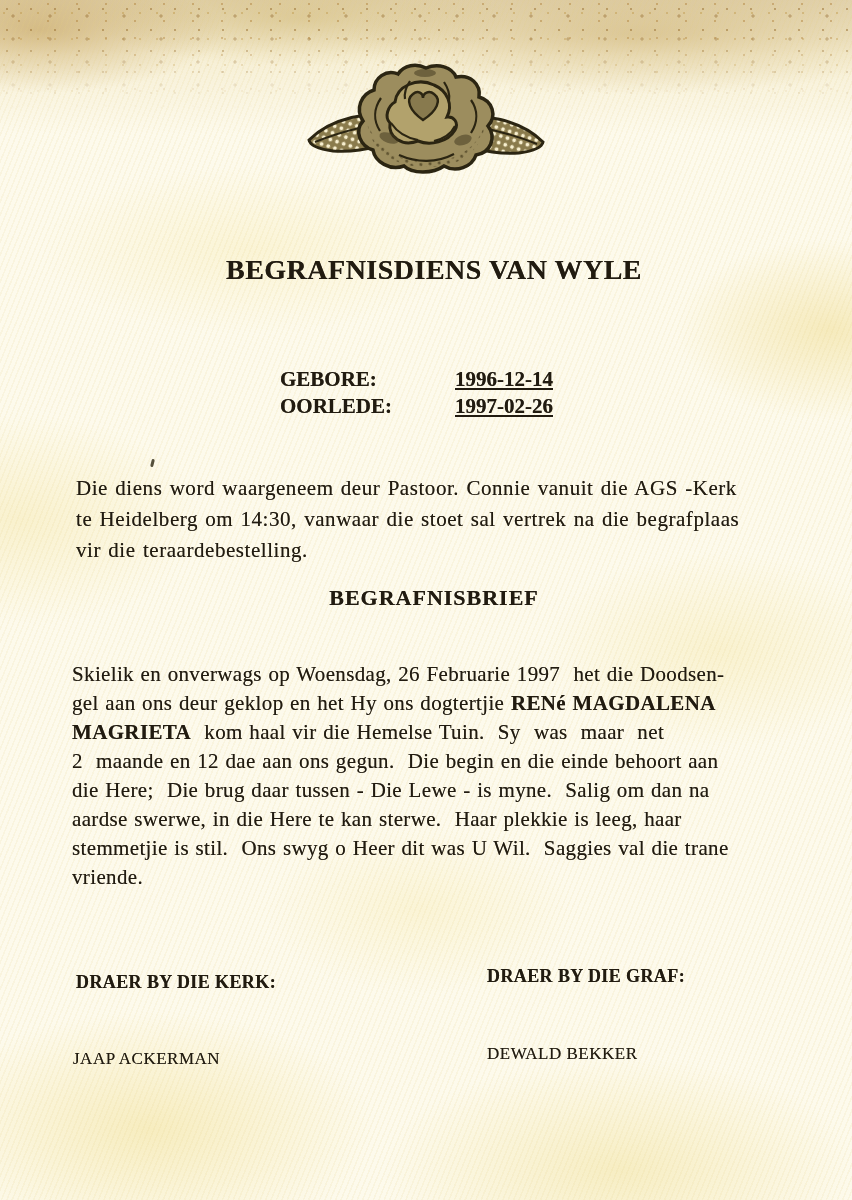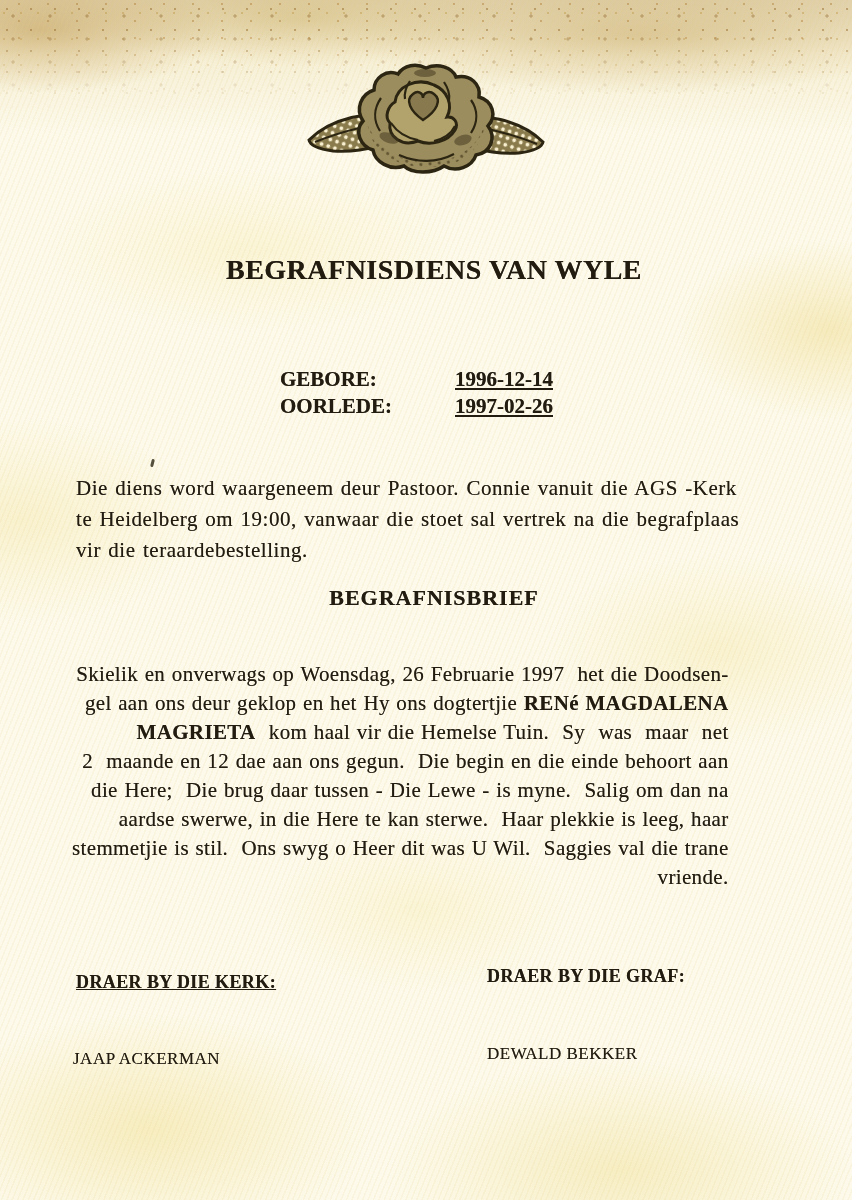--- a/index.html
+++ b/index.html
@@ -49,25 +49,25 @@
   .heading { top:577px; font-size:22px; letter-spacing:1px; }
   .dates {
     position:absolute; top:366px; left:280px;
     font-size:21px; font-weight:bold; line-height:27px;
     text-shadow:0 0 .4px rgba(33,27,16,.7);
     text-decoration:underline;
   }
   .dlabel { display:inline-block; width:175px; }
   .para { position:absolute; text-shadow:0 0 .35px rgba(33,27,16,.6); }
   .para1 { top:473px; left:76px; font-size:21px; line-height:31px; letter-spacing:.55px; word-spacing:1.5px; }
-  .para2 { top:660px; left:72px; font-size:21px; line-height:29px; letter-spacing:.35px; word-spacing:1px;text-align:right; }
+  .para2 { top:660px; left:72px; font-size:21px; line-height:29px; letter-spacing:.35px; word-spacing:1px; }
   .line { white-space:pre; }
   .b { font-weight:bold; }
   .bearer-label { position:absolute; font-size:18px; font-weight:bold; letter-spacing:.4px; text-shadow:0 0 .4px rgba(33,27,16,.7); }
-  .bl-left  { left:76px;  top:972px;text-decoration:underline; }
+  .bl-left  { left:76px;  top:972px; }
   .bl-right { left:487px; top:966px;text-align:center; }
   .bearer-name { position:absolute; font-size:17px; letter-spacing:.5px; text-shadow:0 0 .35px rgba(33,27,16,.6); }
   .bn-left  { left:73px;  top:1049px; }
   .bn-right { left:487px; top:1044px; }
   .speck { position:absolute; left:151px; top:459px; width:3px; height:8px; background:#2b2512; border-radius:2px; transform:rotate(14deg); opacity:.8; }
 </style>
 </head>
 <body>
 
 <div class="page">
@@ -120,21 +120,21 @@
     </div>
     <div>
       <span class="dlabel">OORLEDE:</span><span>1997-02-26</span>
     </div>
   </div>
 
   <div class="speck"></div>
 
   <div class="para para1">
     <div class="line">Die diens word waargeneem deur Pastoor. Connie vanuit die AGS -Kerk</div>
-    <div class="line">te Heidelberg om 19:00, vanwaar die stoet sal vertrek na die begrafplaas</div>
+    <div class="line">te Heidelberg om 14:30, vanwaar die stoet sal vertrek na die begrafplaas</div>
     <div class="line">vir die teraardebestelling.</div>
   </div>
 
   <h3 class="heading">BEGRAFNISBRIEF</h3>
 
   <div class="para para2">
     <div class="line">Skielik en onverwags op Woensdag, 26 Februarie 1997  het die Doodsen-</div>
     <div class="line"><span>gel aan ons deur geklop en het Hy ons dogtertjie </span><span class="b">RENé MAGDALENA</span></div>
     <div class="line"><span class="b">MAGRIETA</span><span>  kom haal vir die Hemelse Tuin.  Sy  was  maar  net</span></div>
     <div class="line">2  maande en 12 dae aan ons gegun.  Die begin en die einde behoort aan</div>

